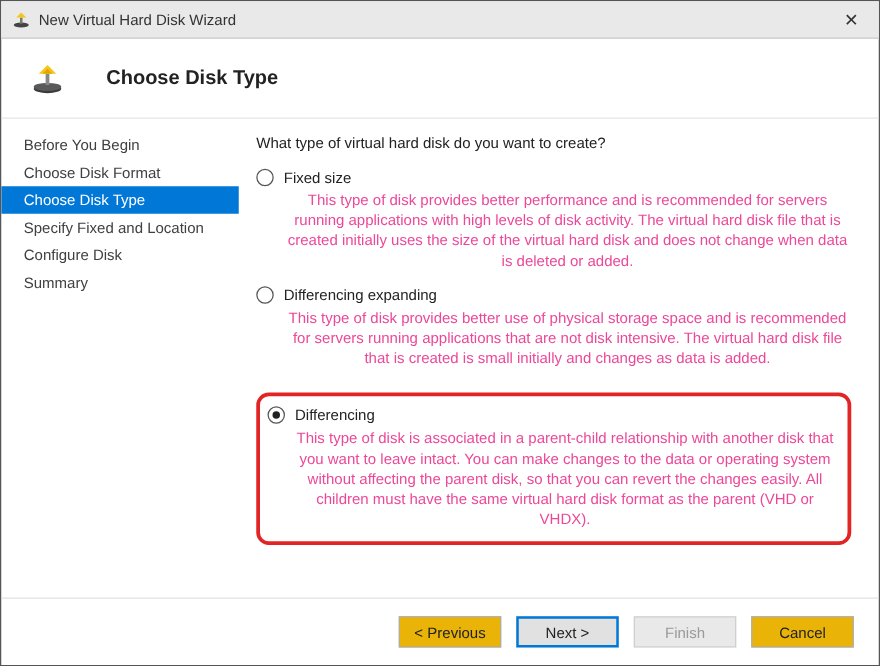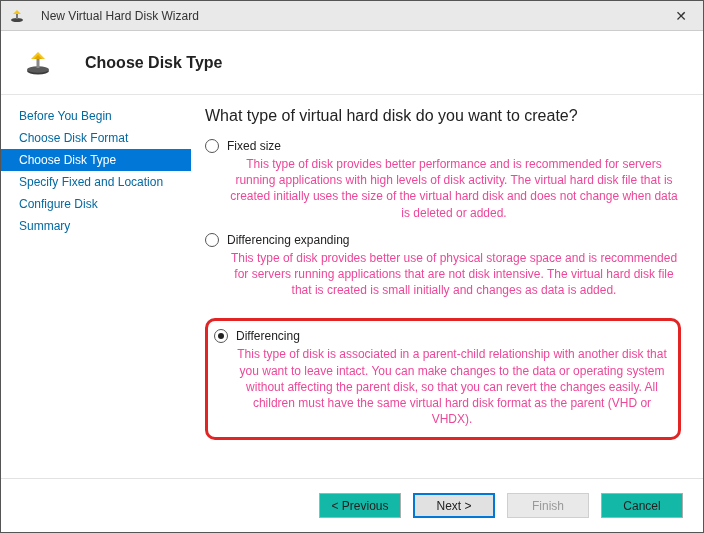--- a/index.html
+++ b/index.html
@@ -21,21 +21,20 @@
     position: relative;
   }
   .titlebar {
     height: 30px;
     background: #e9e9e9;
     border-bottom: 1px solid #ccc;
     display: flex;
     align-items: center;
     padding: 0 0 0 8px;
     color: #333;
-    gap: 10px;
   }
   .titlebar-icon {
     width: 16px; height: 16px;
     margin-right: 6px;
     display:inline-flex; align-items:center; justify-content:center;
   }
   .titlebar-title { flex: 1; font-size: 12px; }
   .close-btn {
     width: 44px; height: 30px;
     display: flex; align-items: center; justify-content: center;
@@ -68,37 +67,37 @@
     overflow: hidden;
   }
   .sidebar {
     width: 190px;
     padding: 10px 0;
     border-right: 0;
   }
   .step {
     padding: 4px 10px 4px 18px;
     font-size: 12px;
-    color: #0369a1;
+    color: #404040;
     cursor: default;
     white-space: nowrap;
   }
   .step.active {
     background: #0178d7;
     color: #fff;
   }
 
   .content {
     flex: 1;
     padding: 12px 22px 12px 14px;
     overflow: auto;
     color: #222;
   }
   .prompt {
-    font-size: 16px;
+    font-size: 12px;
     margin-bottom: 14px;
   }
   .option {
     margin-bottom: 12px;
     position: relative;
     text-align: center;
   }
   .option-head {
     display: flex;
     align-items: center;
@@ -139,21 +138,21 @@
     display: flex;
     align-items: center;
     justify-content: flex-end;
     gap: 12px;
     padding: 0 20px;
   }
   .btn {
     min-width: 82px;
     height: 25px;
     border: 1px solid #adadad;
-    background: #14b8a6;
+    background: #eab308;
     font-size: 12px;
     display: inline-flex; align-items: center; justify-content: center;
     cursor: default;
     color: #222;
   }
   .btn.primary {
     border: 2px solid #0178d7;
     background: #e1e1e1;
   }
   .btn.disabled {

